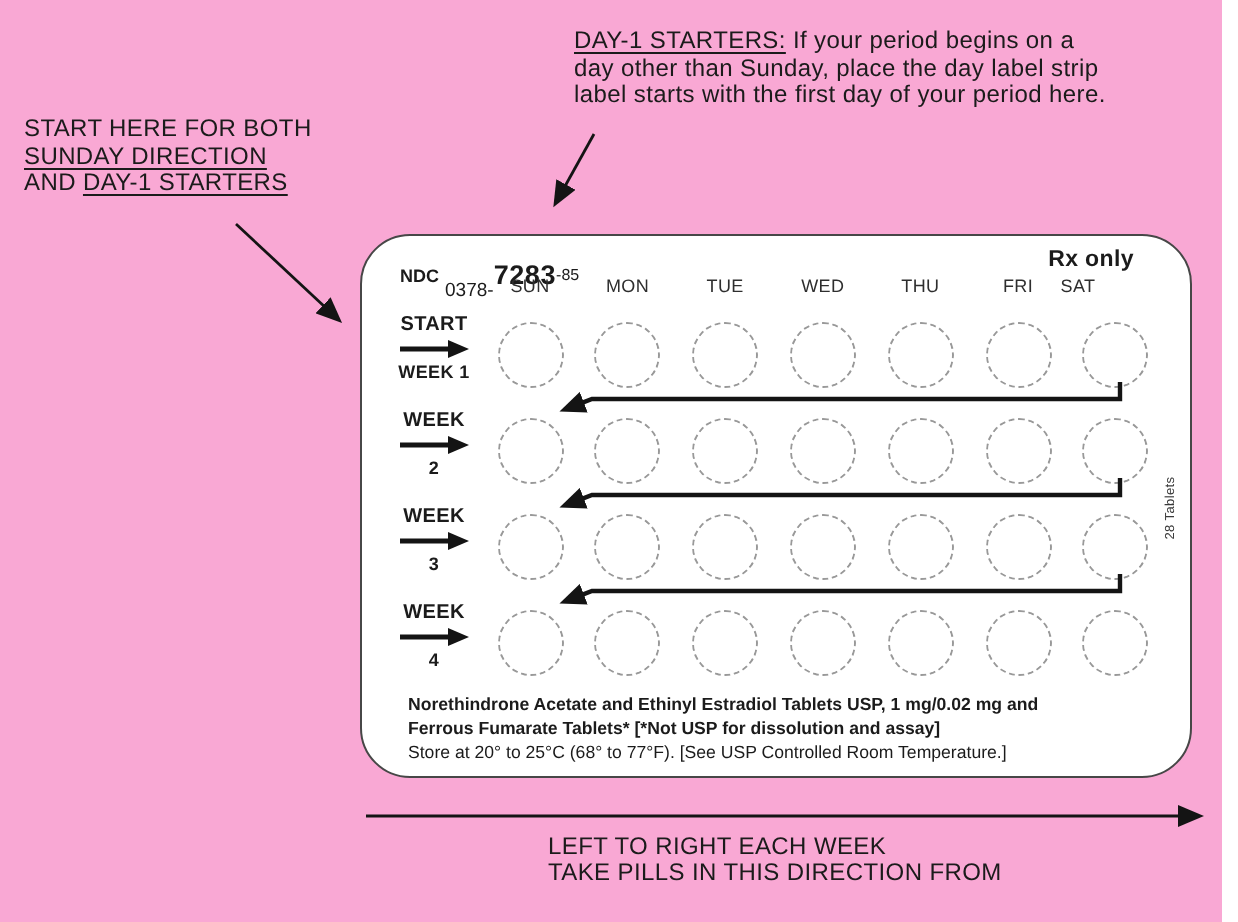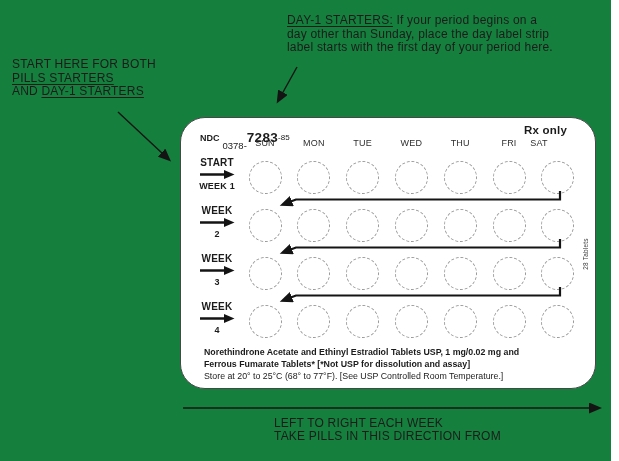--- a/index.html
+++ b/index.html
@@ -1,16 +1,16 @@
 <!DOCTYPE html>
 <html><head>
 <meta charset="utf-8">
 <style>
   html,body{margin:0;padding:0;background:#fff;}
-  .canvas{position:relative;width:611px;height:461px;background:#15803d;overflow:hidden;
+  .canvas{position:relative;width:611px;height:461px;background:#f9a8d4;overflow:hidden;
           font-family:"Liberation Sans",sans-serif;color:#1b1b1b;}
   .note{position:absolute;font-size:12px;line-height:13.5px;letter-spacing:.2px;}
   .note .line{white-space:nowrap;}
   #day1-note{left:287px;top:14px;}
   #start-note{left:12px;top:58px;}
   .u{text-decoration:underline;text-underline-offset:2px;}
 
   .pack{position:absolute;left:180px;top:117px;width:416px;height:272px;box-sizing:border-box;
         border:1.5px solid #474747;border-radius:25px;background:#fff;}
   .ndc{position:absolute;left:19px;top:6px;display:flex;align-items:center;white-space:nowrap;}
@@ -47,21 +47,21 @@
 <div class="canvas">
 
   <div class="note" id="day1-note">
     <div class="line"><span class="u">DAY-1 STARTERS:</span><span> If your period begins on a</span></div>
     <div class="line">day other than Sunday, place the day label strip</div>
     <div class="line">label starts with the first day of your period here.</div>
   </div>
 
   <div class="note" id="start-note">
     <div class="line">START HERE FOR BOTH</div>
-    <div class="line u">PILLS STARTERS</div>
+    <div class="line u">SUNDAY DIRECTION</div>
     <div class="line"><span>AND </span><span class="u">DAY-1 STARTERS</span></div>
   </div>
 
   <div class="pack">
     <div class="ndc">
       <span class="ndc-label">NDC</span>
         <span class="ndc-pre">0378-</span>
         <span class="ndc-main">7283</span>
         <span class="ndc-suf">-85</span>
     </div>

